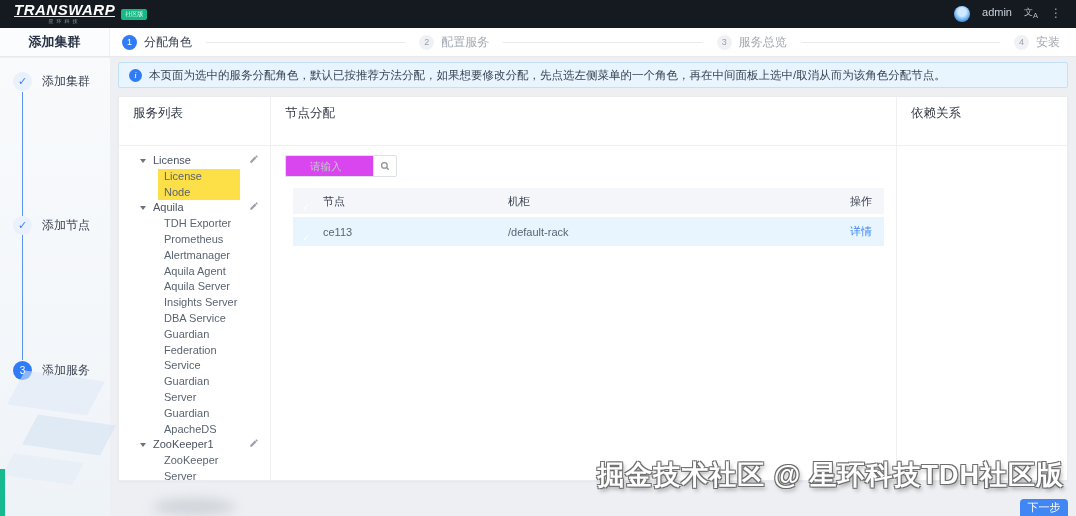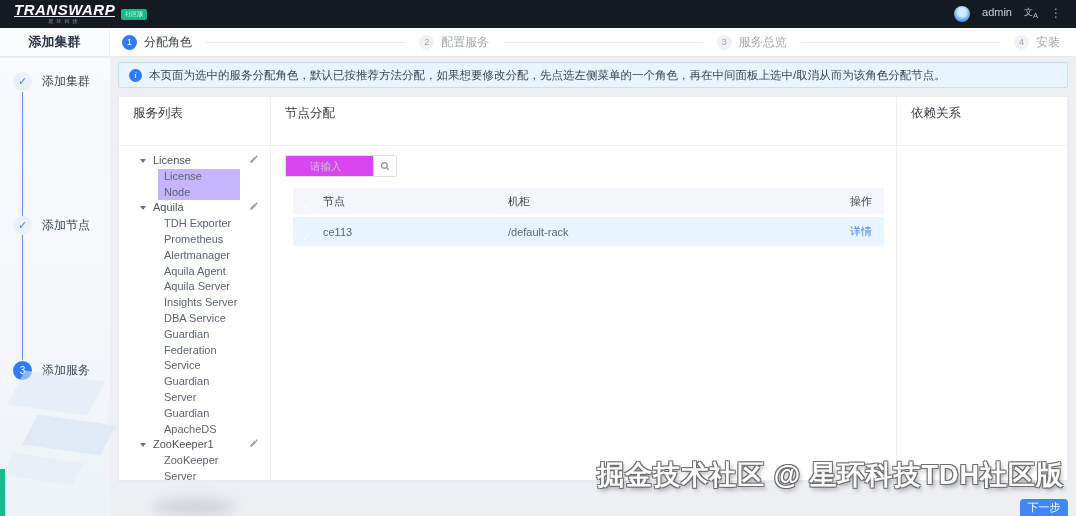--- a/index.html
+++ b/index.html
@@ -75,21 +75,21 @@
 
   
   .tree { padding-top:7px; font-size:11px; line-height:15.8px; color:#5a6472; overflow:hidden; height:343px; }
   .tree-row { position:relative; padding-right:30px; }
   .tree-row .caret { display:inline-block; width:0; height:0; border-left:3.5px solid transparent;
                      border-right:3.5px solid transparent; border-top:4.5px solid #6a7280;
                      margin-right:7px; vertical-align:1px; }
   .tree-row.group { color:#4a5260; }
   .tree-row.lvl0.group { padding-left:21px; }
   .tree-row.lvl1.leaf { padding-left:45px; }
-  .tree-row.selected .lbl { background:#c4b5fd; display:inline-block; padding:0 14px 0 6px; margin-left:-6px; }
+  .tree-row.selected .lbl { background:#fde047; display:inline-block; padding:0 14px 0 6px; margin-left:-6px; }
   .row-icons { position:absolute; right:11px; top:1px; display:flex; gap:7px; }
   .row-icons svg { width:10px; height:10px; fill:#99a0ab; }
 
   
   .search-wrap { display:flex; margin:9px 0 0 14px; width:112px; height:22px; }
   .search-input { flex:1; border:1px solid #dcdfe4; border-right:none; border-radius:2px 0 0 2px;
                   font-size:10.5px; padding:0 24px; color:#333; outline:none; min-width:0; background:#d946ef; }
   .search-input::placeholder { color:#c0c4cc; }
   .search-btn { width:24px; border:1px solid #dcdfe4; border-radius:0 2px 2px 0; background:#fff;
                 display:flex; align-items:center; justify-content:center; cursor:pointer; }

